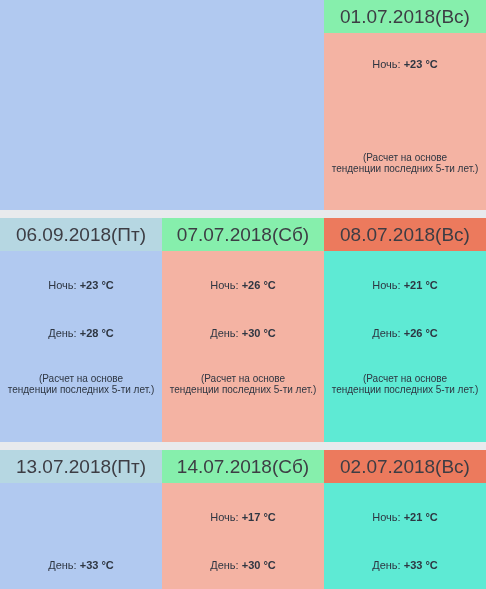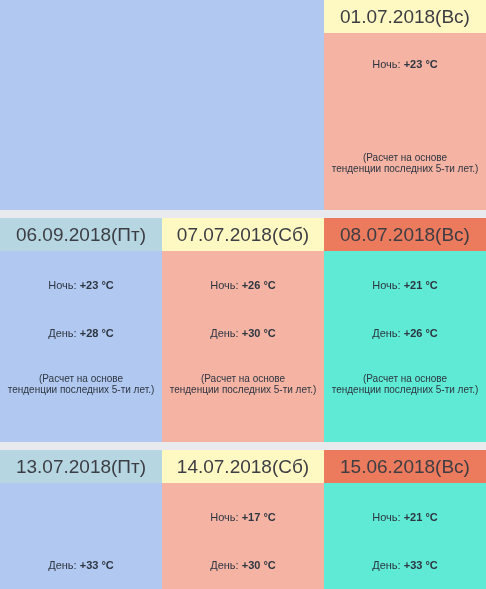--- a/index.html
+++ b/index.html
@@ -35,21 +35,21 @@
   }
 
   .day-cell.empty-cell {
     background: #b1c9f0;
   }
 
   
   .day-cell.cold .cell-header { background: #b6d7e2; }
   .day-cell.cold .cell-body   { background: #b1c9f0; }
 
-  .day-cell.warm .cell-header { background: #fef9c3; }
+  .day-cell.warm .cell-header { background: #86efac; }
   .day-cell.warm .cell-body   { background: #f4b3a3; }
 
   .day-cell.hot .cell-header  { background: #ec7a5d; }
   .day-cell.hot .cell-body    { background: #5eead4; }
 
   .cell-header {
     height: 33px;
     line-height: 33px;
     text-align: center;
     font-size: 19px;
@@ -220,21 +220,21 @@
           <span class="temp-value">+17 °C</span>
         </div>
         <div class="temp-line temp-day">
           <span class="temp-label">День: </span>
           <span class="temp-value">+30 °C</span>
         </div>
       </div>
     </div>
 
     <div class="day-cell hot">
-      <div class="cell-header">15.06.2018(Вс)</div>
+      <div class="cell-header">02.07.2018(Вс)</div>
       <div class="cell-body">
         <div class="temp-line temp-night">
           <span class="temp-label">Ночь: </span>
           <span class="temp-value">+21 °C</span>
         </div>
         <div class="temp-line temp-day">
           <span class="temp-label">День: </span>
           <span class="temp-value">+33 °C</span>
         </div>
       </div>

